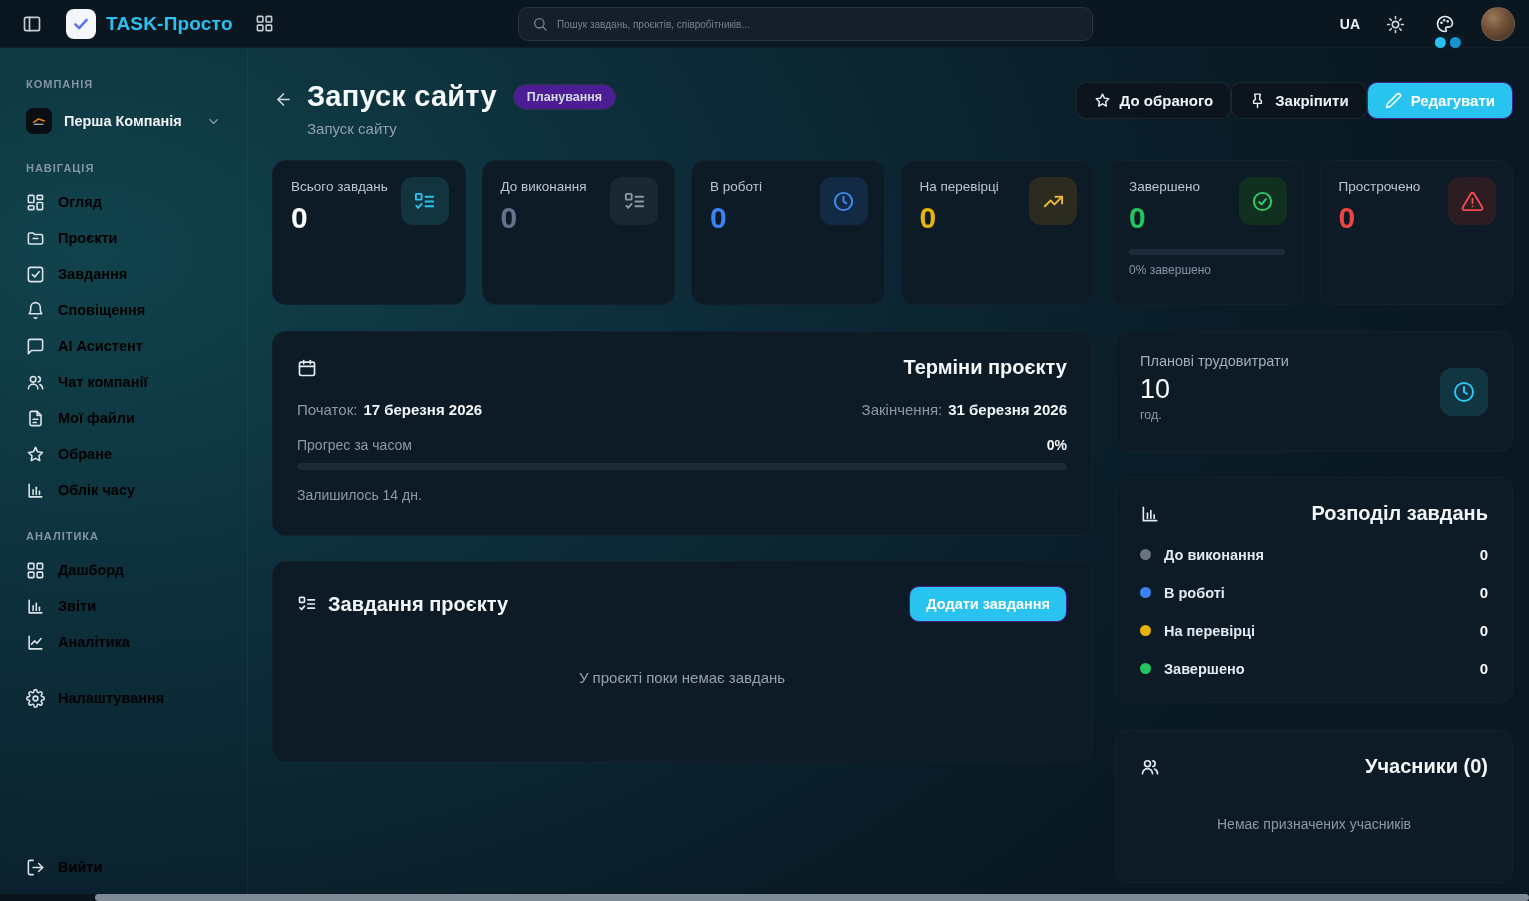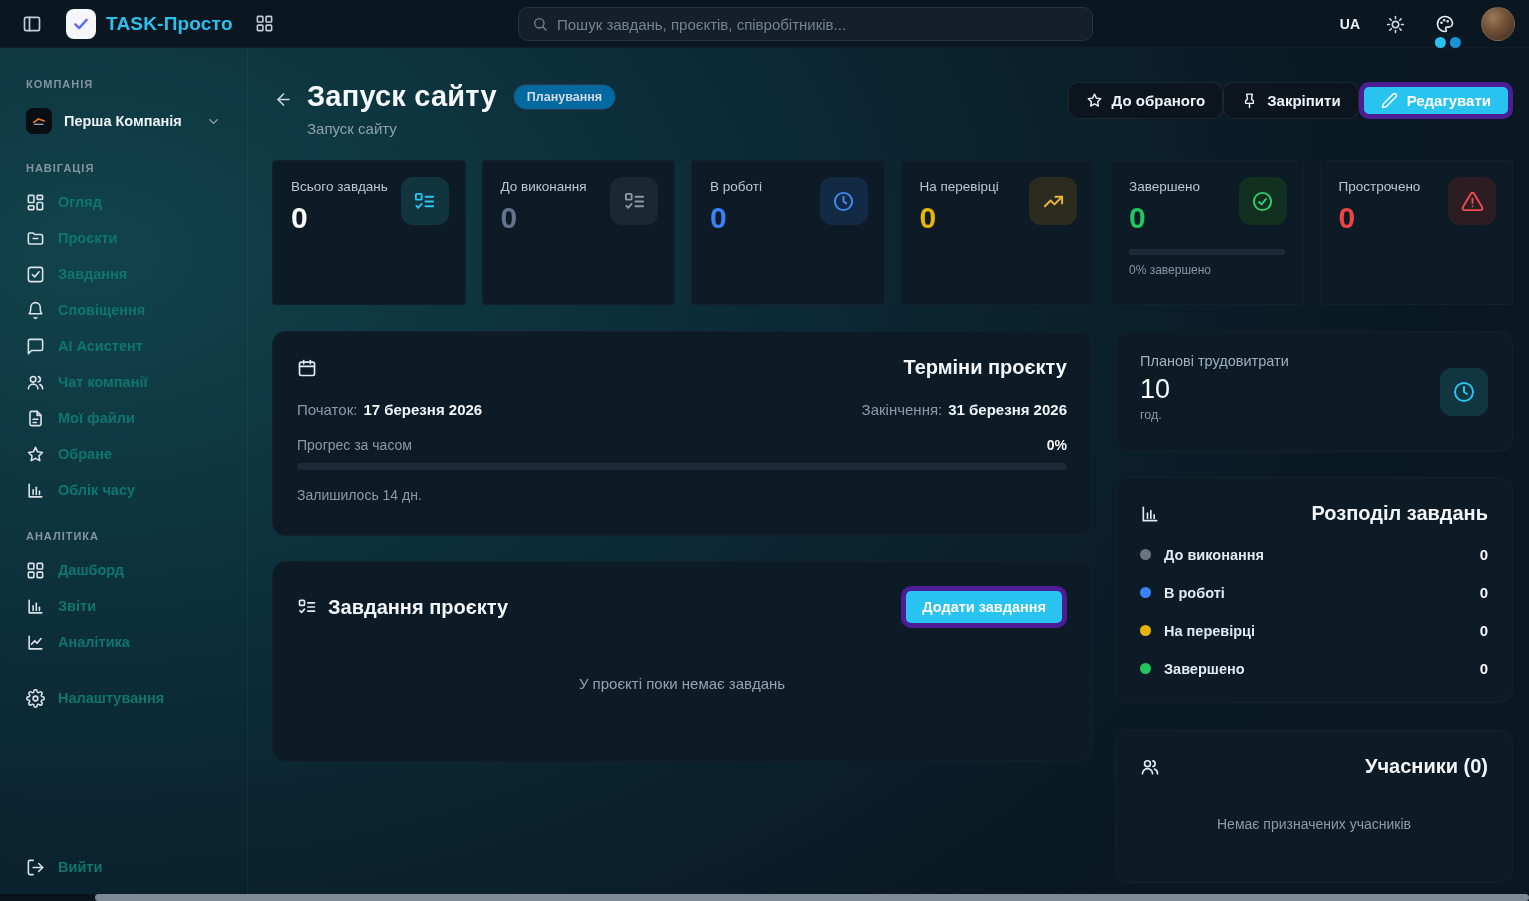--- a/index.html
+++ b/index.html
@@ -26,21 +26,21 @@
   }
   .brand-name { font-size:19px; font-weight:bold; color:#2bc0ee; letter-spacing:0.2px;text-align:center; }
   .search {
     position:absolute; left:518px; top:7px; width:575px; height:34px;
     background:#141f2b; border:1px solid #263340; border-radius:10px;
     display:flex; align-items:center; gap:9px; padding:0 13px;
   }
   .search svg { color:#76838f; flex:none; }
   .search input {
     flex:1; background:transparent; border:none; outline:none;
-    color:#86efac; font-size:15px; font-family:inherit;
+    color:#86efac; font-size:10px; font-family:inherit;
   }
   .search input::placeholder { color:#76838f; }
   .topbar-right { position:absolute; right:14px; top:0; height:48px; display:flex; align-items:center; gap:22px; }
   .lang-btn { font-size:14px; font-weight:bold; color:#eef3f7; }
   .palette-wrap { position:relative; }
   .palette-dots {
     position:absolute; left:50%; transform:translateX(-42%); top:24px;
     background:#0d1a25; border-radius:999px; padding:3px 5px;
     display:flex; gap:4px; align-items:center;
   }
@@ -68,53 +68,53 @@
   .company-logo {
     width:26px; height:26px; border-radius:7px; background:#0a0d11; flex:none;
     display:flex; align-items:center; justify-content:center; overflow:hidden;
   }
   .company-name { font-size:14.5px; font-weight:bold; color:#eef3f8; flex:1; }
   .company-row .chev { color:#9aa8b5; margin-right:10px; }
   .nav { display:flex; flex-direction:column; }
   .nav-item {
     display:flex; align-items:center; gap:13px; height:36px;
     padding:0 8px 0 2px; border-radius:8px; cursor:pointer;
-    font-size:14.5px; font-weight:bold; color:#0f766e;
+    font-size:14.5px; font-weight:bold; color:#000000;
   }
   .nav-item svg { width:19px; height:19px; color:#dbe3ea; flex:none; }
   .nav-settings { margin-top:20px; }
   .sidebar-spacer { flex:1; }
   .nav-logout { margin-bottom:2px; }
 
   main { flex:1; padding:32px 16px 0 24px; overflow:hidden; }
 
   
   .header-row { display:flex; align-items:flex-start; }
   .back-btn { color:#cdd6de; margin:10px 14px 0 2px; }
   .title-wrap { }
   .title-line { display:flex; align-items:center; gap:16px; }
   h1 { font-size:29px; font-weight:bold; color:#f6f9fb; letter-spacing:0.2px; }
   .status-badge {
-    background:#0369a1; border:1px solid #2a3643; color:#d4dbe3;
+    background:#4c1d95; border:1px solid #2a3643; color:#d4dbe3;
     font-size:12.5px; font-weight:bold; padding:5px 13px; border-radius:999px;
   }
   .subtitle { font-size:15px; color:#8fa0b0; margin-top:7px; }
   .header-actions { margin-left:auto; display:flex; margin-top:2px; }
   .btn {
     height:37px; border-radius:10px; display:flex; align-items:center; gap:9px;
     padding:0 17px; font-size:15px; font-weight:bold;
   }
   .btn-dark { background:#0c151d; border:1px solid rgba(255,255,255,0.08); color:#f0f4f8; }
-  .btn-accent { background:#29c3f0; color:#ffffff; border:5px solid #4c1d95;text-align:right; }
+  .btn-accent { background:#29c3f0; color:#ffffff; border:1px solid #4c1d95;text-align:right; }
   .btn svg { width:17px; height:17px; }
 
   
   .stats { display:grid; grid-template-columns:repeat(6,1fr); gap:16px; margin-top:23px; }
   .stat-card {
-    position:relative; background:#0d1b26; border-radius:4px; height:145px;
+    position:relative; background:#0d1b26; border-radius:14px; height:145px;
     padding:17px 18px; border:1px solid rgba(148,163,184,0.05);
   }
   .stat-label { font-size:13.5px; color:#bac6d2; line-height:1.4; padding-right:56px; }
   .stat-value { font-size:30px; font-weight:bold; margin-top:4px; }
   .stat-icon {
     position:absolute; top:16px; right:16px; width:48px; height:48px;
     border-radius:12px; display:flex; align-items:center; justify-content:center;
   }
   .stat-icon svg { width:23px; height:23px; }
   .si-total { background:#12343f; color:#2cc5f1; }
@@ -144,21 +144,21 @@
   .date-value { color:#f2f6f9; font-weight:bold; margin-left:6px; }
   .progress-row { display:flex; justify-content:space-between; margin-top:19px; font-size:14px; }
   .progress-label { color:#8b9aa9; }
   .progress-value { color:#f2f6f9; font-weight:bold; }
   .track { height:7px; background:#1c2936; border-radius:4px; margin-top:10px; }
   .remaining { font-size:14px; color:#8b9aa9; margin-top:17px; }
 
   .tasks-card { height:201px; margin-top:25px; }
   .tasks-card .card-header { justify-content:space-between; }
   .tasks-title-group { display:flex; align-items:center; gap:11px; }
-  .btn-add { height:42px; font-size:14.5px; padding:8px 16px; }
+  .btn-add { height:36px; font-size:14.5px; padding:8px 16px; }
   .empty-text { text-align:center; font-size:15px; color:#93a3b2; margin-top:47px; }
 
   .effort-card { height:121px; position:relative; padding:21px 24px; }
   .effort-label { font-size:14.5px; color:#9fb0bf; }
   .effort-value { font-size:27px; font-weight:normal; color:#f8fafc; margin-top:5px; }
   .effort-unit { font-size:12.5px; color:#8b9aa9; margin-top:3px; }
   .effort-icon {
     position:absolute; top:36px; right:24px; width:48px; height:48px; border-radius:12px;
     background:#113642; color:#2cc5f1; display:flex; align-items:center; justify-content:center;
   }

